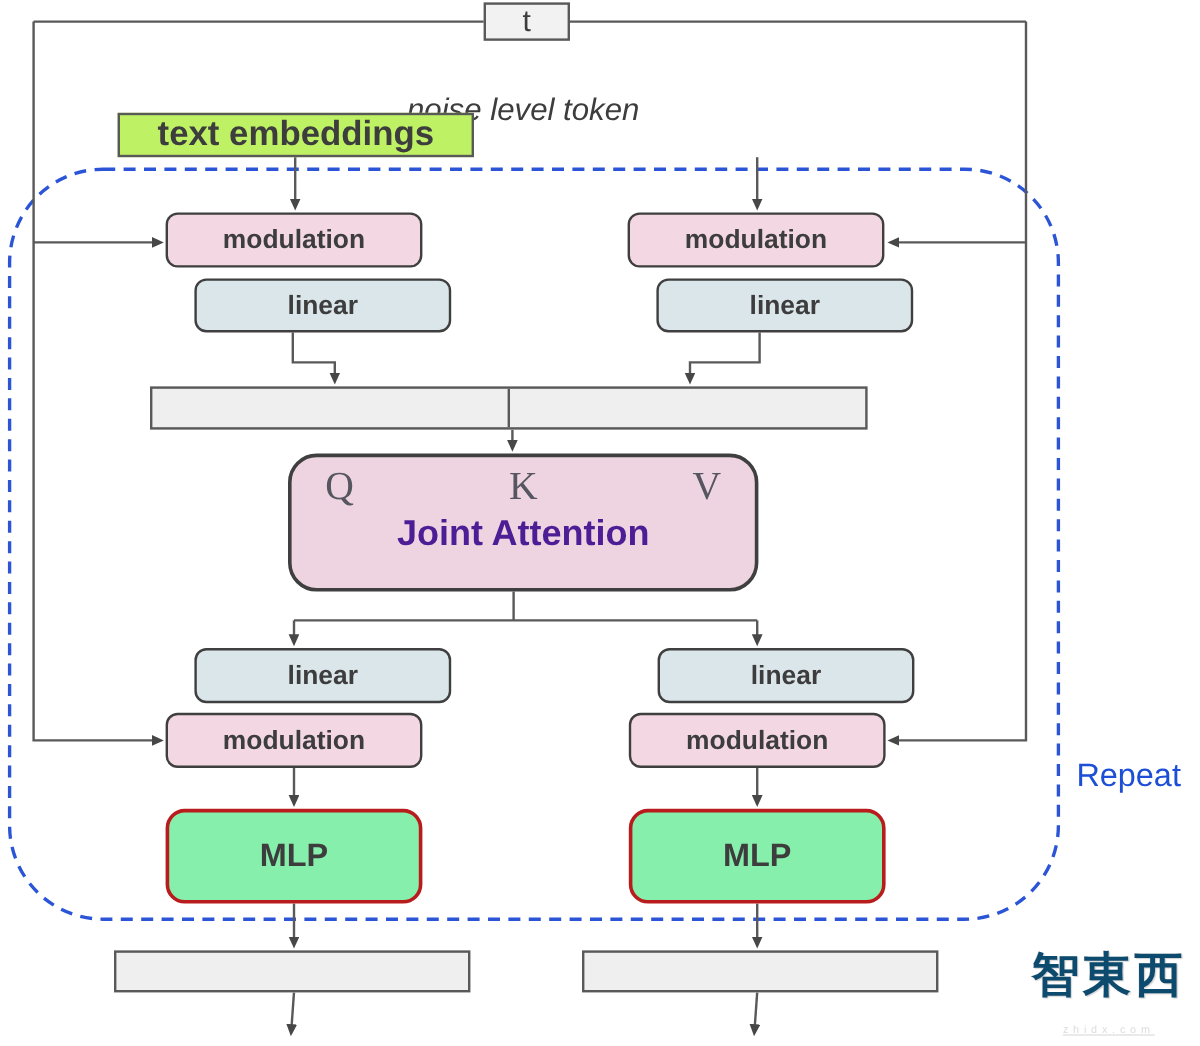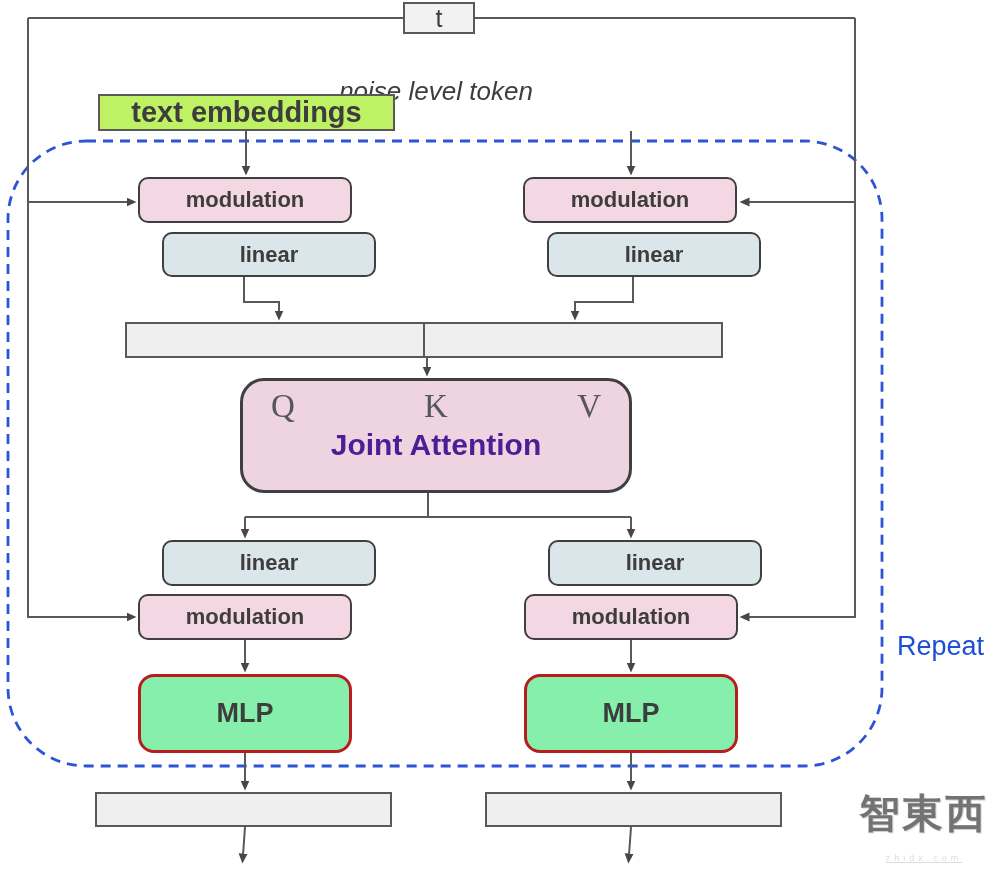--- a/index.html
+++ b/index.html
@@ -65,21 +65,21 @@
     color:#1d4fd6;font-size:27px;line-height:37px;text-align:left;margin-top:39px;
   }
   #repeat-note .it{font-style:italic;}
   #repeat-note .rest{margin-left:7px;}
   #watermark{
     position:absolute;left:854px;top:791px;width:140px;z-index:2;
     text-align:center;user-select:none;
   }
   #watermark .logo{
     font-size:40px;font-weight:bold;letter-spacing:3px;
-    color:#737373;text-shadow:1px 1px 1px #cfcfcf, -0.5px -0.5px 0.5px #dadada;
+    color:#0c4a6e;text-shadow:1px 1px 1px #cfcfcf, -0.5px -0.5px 0.5px #dadada;
     line-height:44px;
   }
   #watermark .domain{
     font-size:9px;letter-spacing:4px;color:#dcdcdc;margin-top:18px;text-decoration:underline;
   }
 </style>
 </head>
 <body>
 
 <div id="stage">

